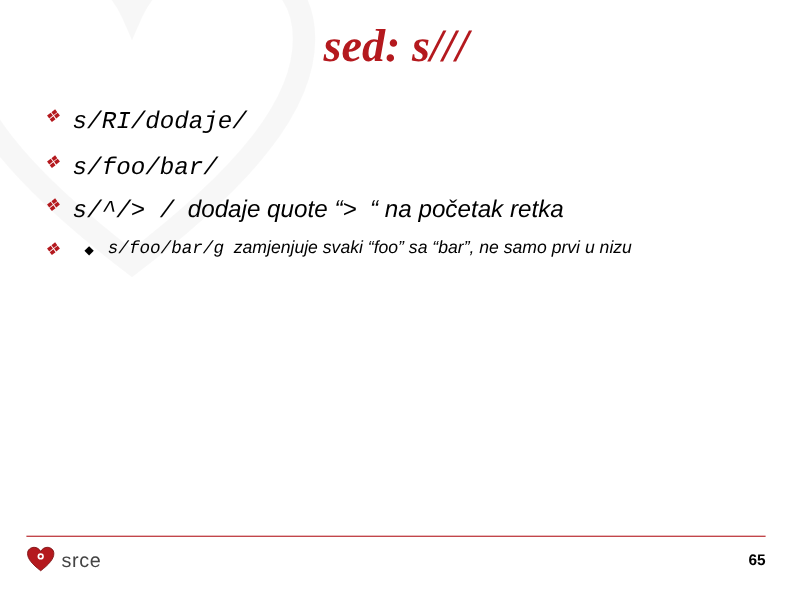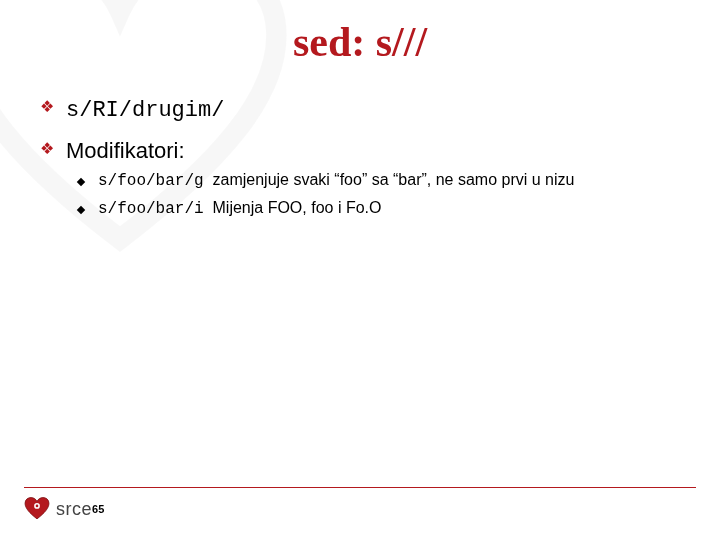--- a/index.html
+++ b/index.html
@@ -16,20 +16,21 @@
     top: -60px;
     left: -50px;
     opacity: 0.06;
     z-index: 0;
   }
   .watermark svg { width: 340px; height: 340px; }
   .content {
     position: relative;
     z-index: 1;
     padding: 18px 36px 0 36px;
+    font-style: italic;
   }
   .title {
     text-align: center;
     font-family: Georgia, 'Times New Roman', serif;
     color: #b4191e;
     font-size: 42px;
     margin-bottom: 28px;
   }
   .bullets {
     list-style: none;
@@ -100,57 +101,59 @@
     z-index: 1;
   }
   .footer hr {
     border: none;
     border-top: 1.5px solid #b4191e;
     margin-bottom: 8px;
   }
   .footer-row {
     display: flex;
     align-items: center;
+    justify-content: space-between;
   }
   .brand {
     display: flex;
     align-items: center;
     gap: 6px;
   }
   .brand-logo svg { width: 26px; height: 26px; display: block; }
   .brand-text {
     font-family: Verdana, Arial, sans-serif;
     font-size: 18px;
     color: #444;
     letter-spacing: 0.5px;
   }
   .page-num {
     font-family: Arial, sans-serif;
-    font-size: 11px;
+    font-size: 14px;
     font-weight: bold;
     color: #000;
   }
 </style>
 </head>
 <body>
 
 <div class="watermark">
   <svg viewBox="0 0 100 100">
     <path d="M50 88 C20 65 4 46 4 28 C4 14 15 6 27 6 C37 6 46 12 50 21 C54 12 63 6 73 6 C85 6 96 14 96 28 C96 46 80 65 50 88 Z" fill="none" stroke="#888" stroke-width="6"></path>
   </svg>
 </div>
 
 <div class="content">
   <h1 class="title">sed: s///</h1>
   <ul class="bullets" id="bullets">
-      <li><span><span class="mono">s/RI/drugim/</span></span><ul class="sub">
+      <li><span><span class="mono">s/RI/dodaje/</span></span><ul class="sub">
         </ul></li>
-      <li><span>Modifikatori:</span><ul class="sub2">
+      <li><span><span class="mono">s/foo/bar/</span></span></li>
+      <li><span><span class="mono">s/^/&gt; /</span>&nbsp; dodaje quote “&gt;&nbsp; “ na početak retka</span></li>
+      <li><ul class="sub2">
           <li><span class="mono">s/foo/bar/g</span>&nbsp; zamjenjuje svaki “foo” sa “bar”, ne samo prvi u nizu</li>
-          <li><span class="mono">s/foo/bar/i</span>&nbsp; Mijenja FOO, foo i Fo.O</li>
         </ul></li>
     </ul>
 </div>
 
 <div class="footer">
   <hr>
   <div class="footer-row">
     <div class="brand">
       <span class="brand-logo">
         <svg viewBox="0 0 100 100">

